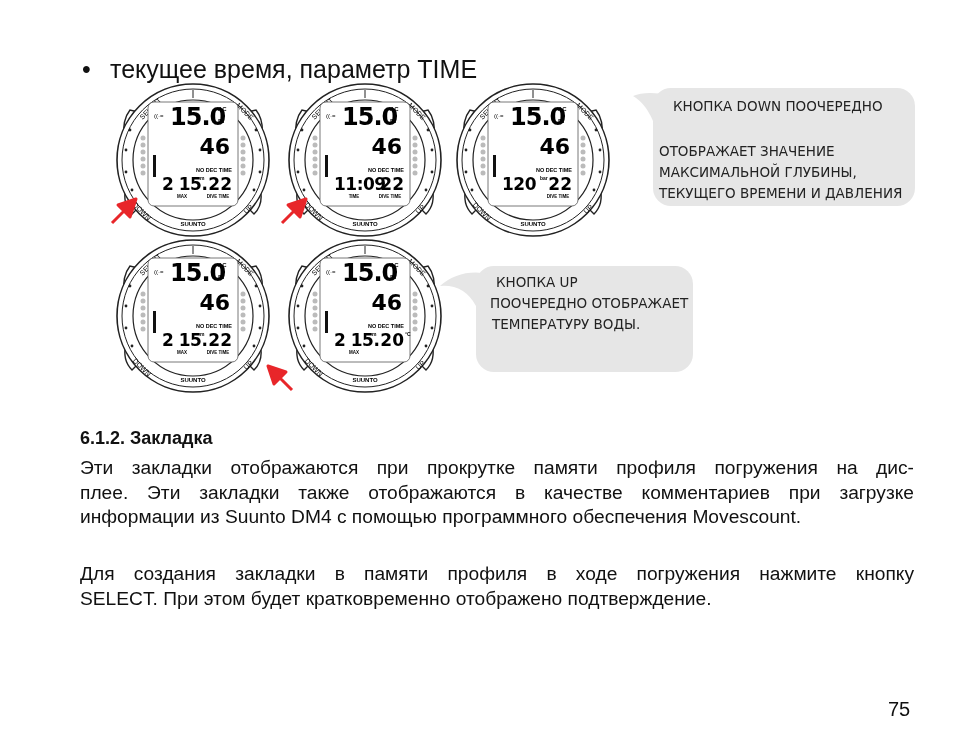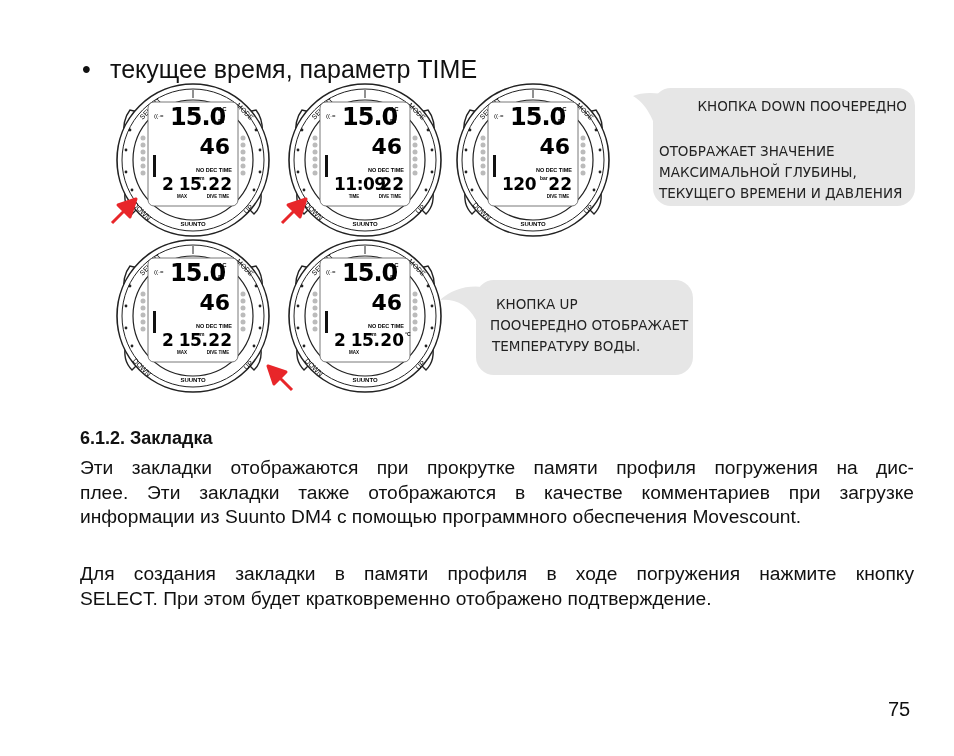--- a/index.html
+++ b/index.html
@@ -318,27 +318,27 @@
     <path d="M2 28 L14 16 L8 10 L26 4 L20 22 L14 16" fill="#e8262a" stroke="#e8262a" stroke-width="3" stroke-linejoin="round"></path>
   </svg>
 <svg class="arrow" style="left:264px;top:362px;" viewBox="0 0 30 30">
     <path d="M28 28 L16 16 L22 10 L4 4 L10 22 L16 16" fill="#e8262a" stroke="#e8262a" stroke-width="3" stroke-linejoin="round"></path>
   </svg>
 
 <div class="bubble" style="left:653px;top:88px;width:262px;height:118px;">
   <svg style="position:absolute;left:-20px;top:2px;" width="40" height="36" viewBox="0 0 40 36">
       <path d="M40 6 Q14 0 0 6 Q14 14 22 36 L40 36 Z" fill="#e6e6e6"></path>
     </svg>
-  <span class="ln ind" style="position:relative;text-align:right;">КНОПКА DOWN ПООЧЕРЕДНО</span>
+  <span class="ln ind" style="position:relative;">КНОПКА DOWN ПООЧЕРЕДНО</span>
   <span class="ln" style="position:relative;margin-top:24px;">ОТОБРАЖАЕТ ЗНАЧЕНИЕ</span>
   <span class="ln" style="position:relative;">МАКСИМАЛЬНОЙ ГЛУБИНЫ,</span>
   <span class="ln" style="position:relative;">ТЕКУЩЕГО ВРЕМЕНИ И ДАВЛЕНИЯ</span>
 </div>
 
-<div class="bubble" style="left:476px;top:280px;width:217px;height:95px;padding-top:14px;">
+<div class="bubble" style="left:476px;top:266px;width:217px;height:106px;padding-top:6px;">
   <svg style="position:absolute;left:-36px;top:4px;" width="50" height="36" viewBox="0 0 50 36">
       <path d="M50 4 Q20 -2 0 16 Q24 14 36 36 L50 36 Z" fill="#e6e6e6"></path>
     </svg>
   <span class="ln ind" style="position:relative;">КНОПКА UP</span>
   <span class="ln" style="position:relative;margin-left:8px;">ПООЧЕРЕДНО ОТОБРАЖАЕТ</span>
   <span class="ln ind" style="position:relative;padding-left:10px;">ТЕМПЕРАТУРУ ВОДЫ.</span>
 </div>
 
 <div class="section-title">6.1.2. Закладка</div>
 

